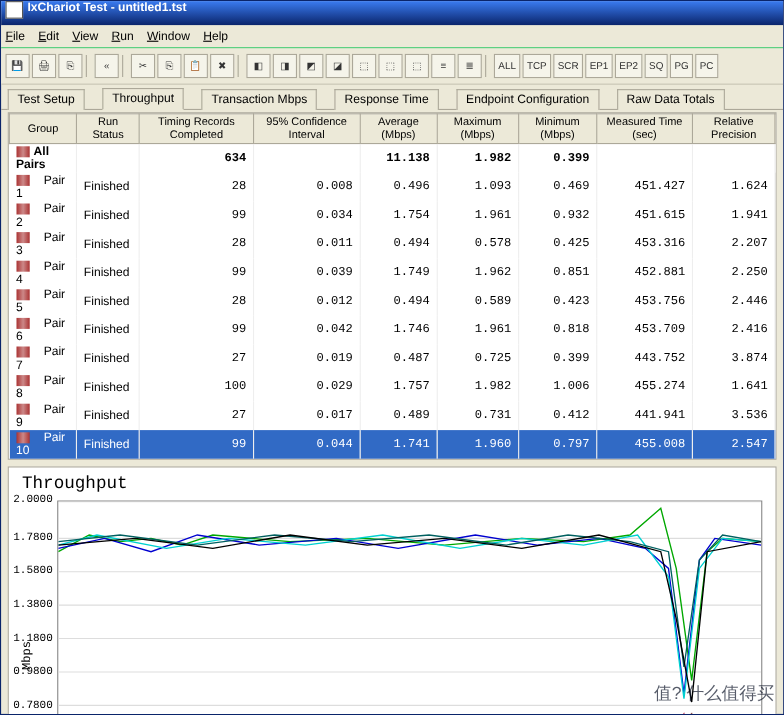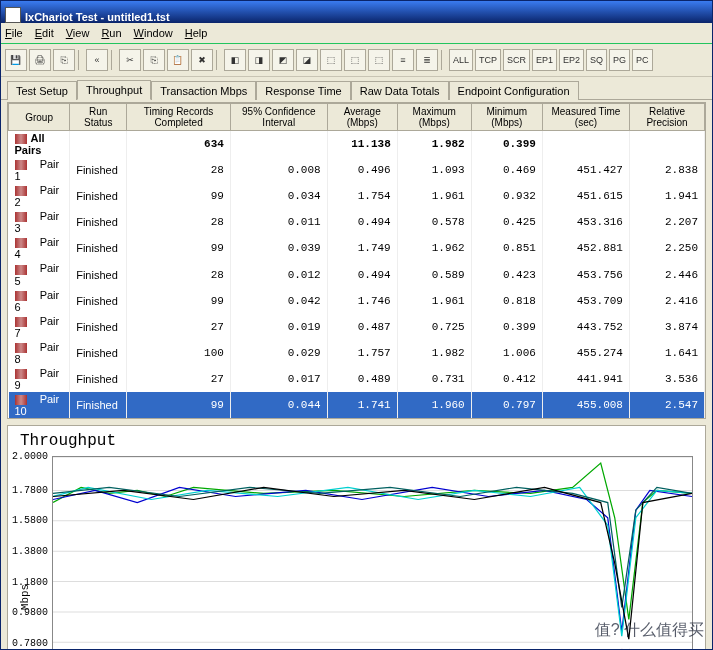--- a/index.html
+++ b/index.html
@@ -1,27 +1,27 @@
 <!DOCTYPE html>
 <html><head>
 <meta charset="utf-8">
 <style>
 html,body{margin:0;padding:0;font-family:"Tahoma","MS Sans Serif",sans-serif;font-size:11px;background:#ece9d8;color:#000}
 .window{width:713px;height:650px;border:1px solid #0a246a;background:#ece9d8;box-sizing:border-box;overflow:hidden;position:relative}
-.titlebar{height:22px;background:linear-gradient(to bottom,#3a7bf0,#0a246a);color:#fff;display:flex;align-items:flex-end;padding:0 4px;font-weight:bold}
+.titlebar{height:22px;background:linear-gradient(to bottom,#3a7bf0,#0a246a);color:#fff;display:flex;align-items:flex-start;padding:0 4px;font-weight:bold}
 .titlebar .ticon{width:14px;height:14px;background:#fff;border:1px solid #555;margin-right:4px}
 .menubar{height:20px;background:#ece9d8;display:flex;align-items:center;padding:0 4px;border-bottom:1px solid #22c55e}
 .menubar span{margin-right:12px;cursor:default}
 .menubar span u{text-decoration:underline}
 .toolbar{height:28px;background:#ece9d8;display:flex;align-items:center;padding:2px 4px;gap:2px;border-bottom:1px solid #c8c4b4;white-space:nowrap}
 .tbtn{width:20px;height:20px;border:1px solid #aca899;background:#f5f4ea;display:flex;align-items:center;justify-content:center;font-size:9px;color:#333}
 .tbtn.text{width:auto;padding:0 3px;font-size:9px}
 .tsep{width:4px;height:20px;border-left:1px solid #aca899;margin:0 1px}
 .tabrow{height:22px;display:flex;align-items:flex-end;padding:0 6px;border-bottom:1px solid #aca899}
-.tab{padding:3px 8px;border:1px solid #aca899;border-bottom:none;background:#ece9d8;margin-right:0;font-size:11px;position:relative;top:1px}
+.tab{padding:3px 8px;border:1px solid #aca899;border-bottom:none;background:#ece9d8;margin-right:16px;font-size:11px;position:relative;top:1px}
 .tab.active{background:#ece9d8;border-bottom:1px solid #ece9d8;font-weight:normal;z-index:2}
 .tablewrap{border:1px solid #aca899;margin:2px 6px;background:#fff}
 table.grid{border-collapse:collapse;width:100%;font-size:11px}
 table.grid th{background:#ece9d8;border:1px solid #aca899;padding:2px 4px;font-weight:normal;text-align:center;font-size:10px;line-height:11px}
 table.grid td{border-right:1px solid #eee;padding:1px 6px;text-align:right;font-size:11px;font-family:"Courier New",monospace}
 table.grid td.l{text-align:left;font-family:"Tahoma",sans-serif}
 table.grid tr.allrow td{font-weight:bold;background:#fff}
 table.grid tr.sel td{background:#316ac5;color:#fff}
 .pairicon{display:inline-block;width:12px;height:10px;background:linear-gradient(to right,#a33,#c88 50%,#a33);margin-right:4px;vertical-align:middle}
 .chartbox{margin:6px;border:1px solid #aca899;background:#fff;padding:4px}
@@ -82,22 +82,22 @@
       <div class="tbtn text">SQ</div>
       <div class="tbtn text">PG</div>
       <div class="tbtn text">PC</div>
     </div>
 
   <div class="tabrow" id="tabrow">
       <div class="tab">Test Setup</div>
       <div class="tab active">Throughput</div>
       <div class="tab">Transaction Mbps</div>
       <div class="tab">Response Time</div>
+      <div class="tab">Endpoint Configuration</div>
       <div class="tab">Raw Data Totals</div>
-      <div class="tab">Endpoint Configuration</div>
     </div>
 
   <div class="tablewrap">
     <table class="grid" id="grid">
       <thead>
           <tr id="gridhead">
             <th>Group</th>
             <th>Run Status</th>
             <th>Timing Records Completed</th>
             <th>95% Confidence Interval</th>
@@ -122,21 +122,21 @@
           </tr>
           <tr>
             <td class="l"><span class="pairicon"></span>&nbsp;&nbsp;&nbsp;Pair 1</td>
             <td class="l">Finished</td>
             <td>28</td>
             <td>0.008</td>
             <td>0.496</td>
             <td>1.093</td>
             <td>0.469</td>
             <td>451.427</td>
-            <td>2.838</td>
+            <td>1.624</td>
           </tr>
           <tr>
             <td class="l"><span class="pairicon"></span>&nbsp;&nbsp;&nbsp;Pair 2</td>
             <td class="l">Finished</td>
             <td>99</td>
             <td>0.034</td>
             <td>1.754</td>
             <td>1.961</td>
             <td>0.932</td>
             <td>451.615</td>

